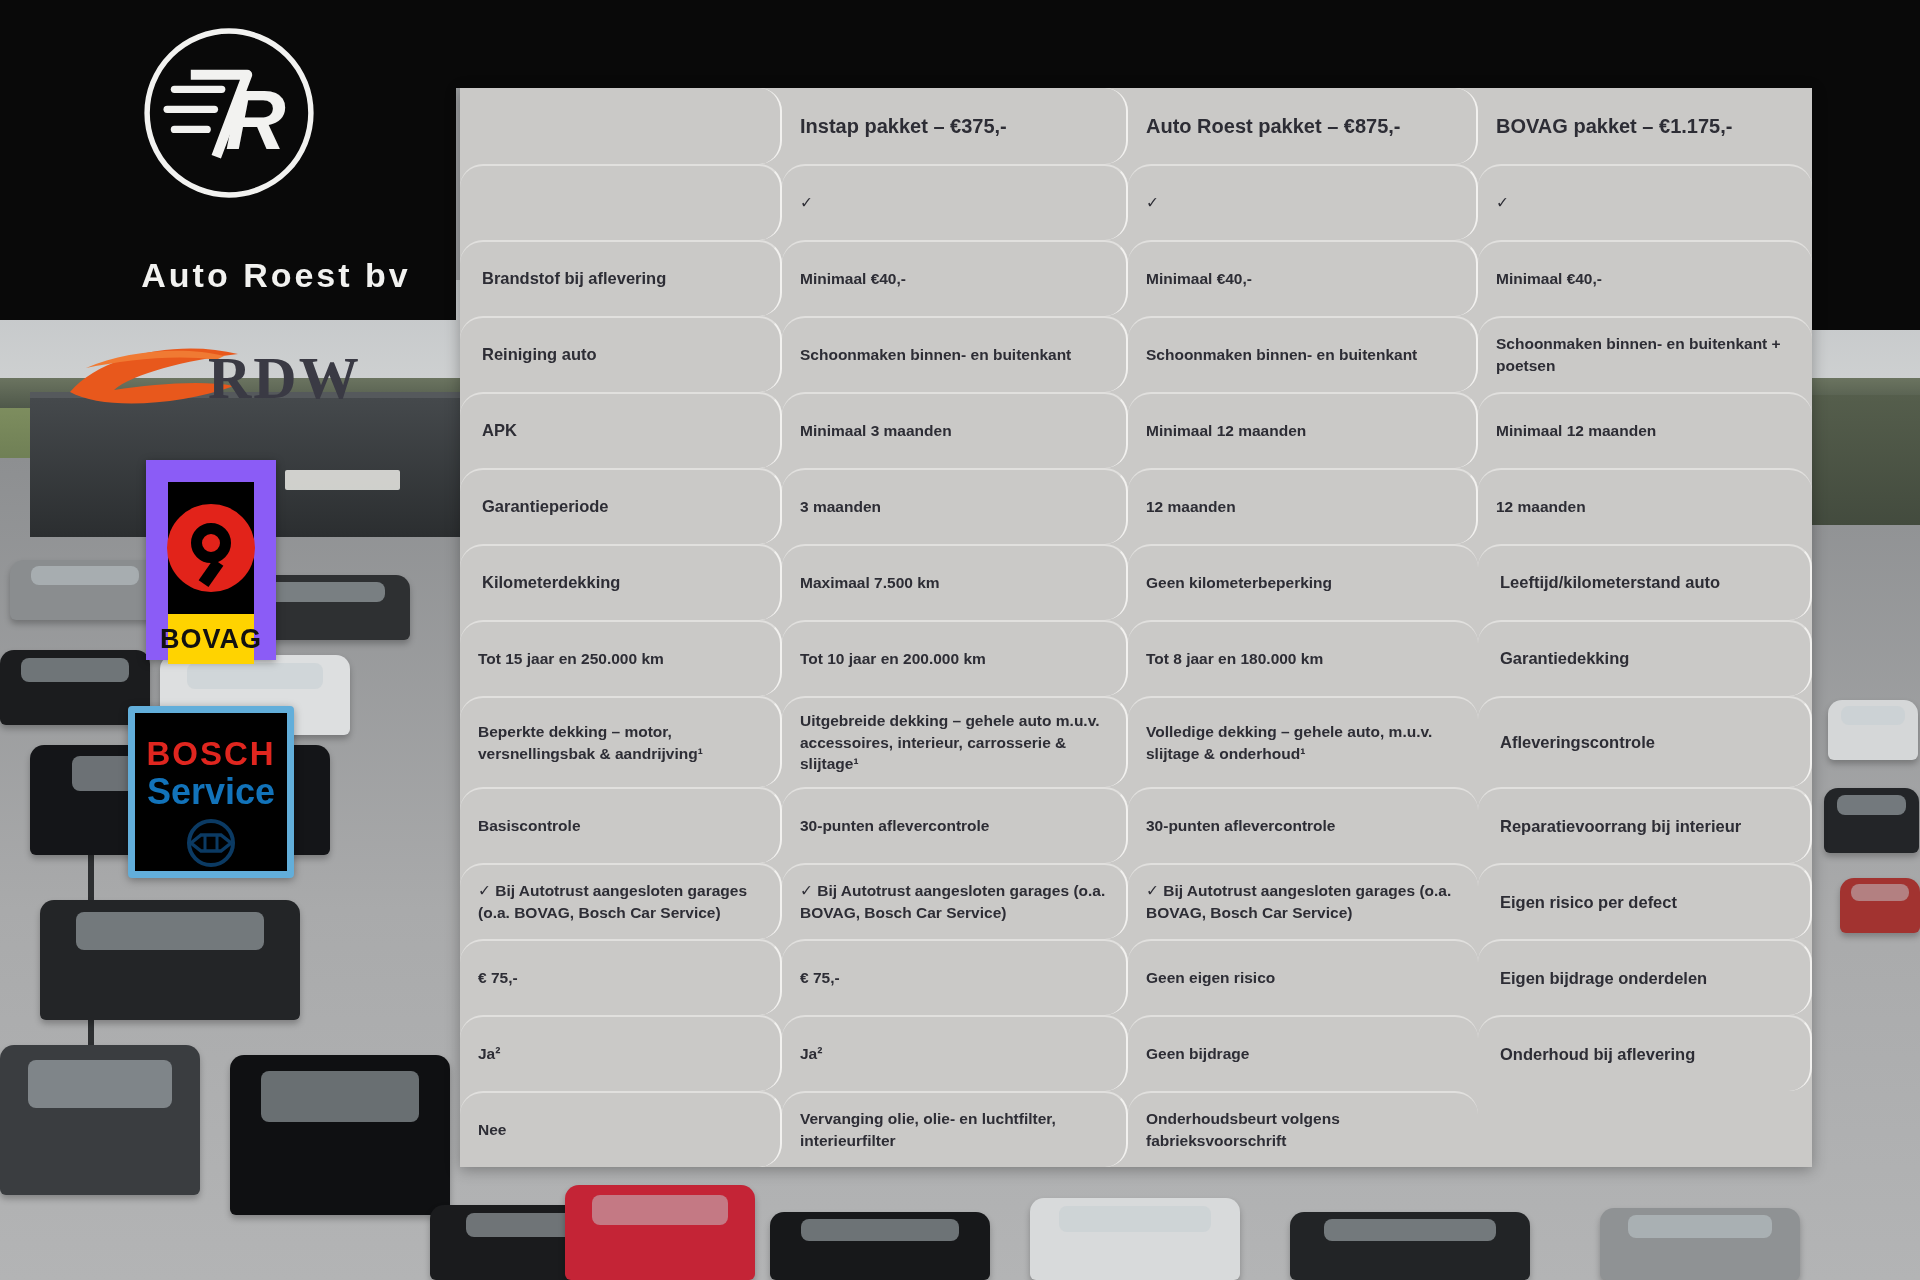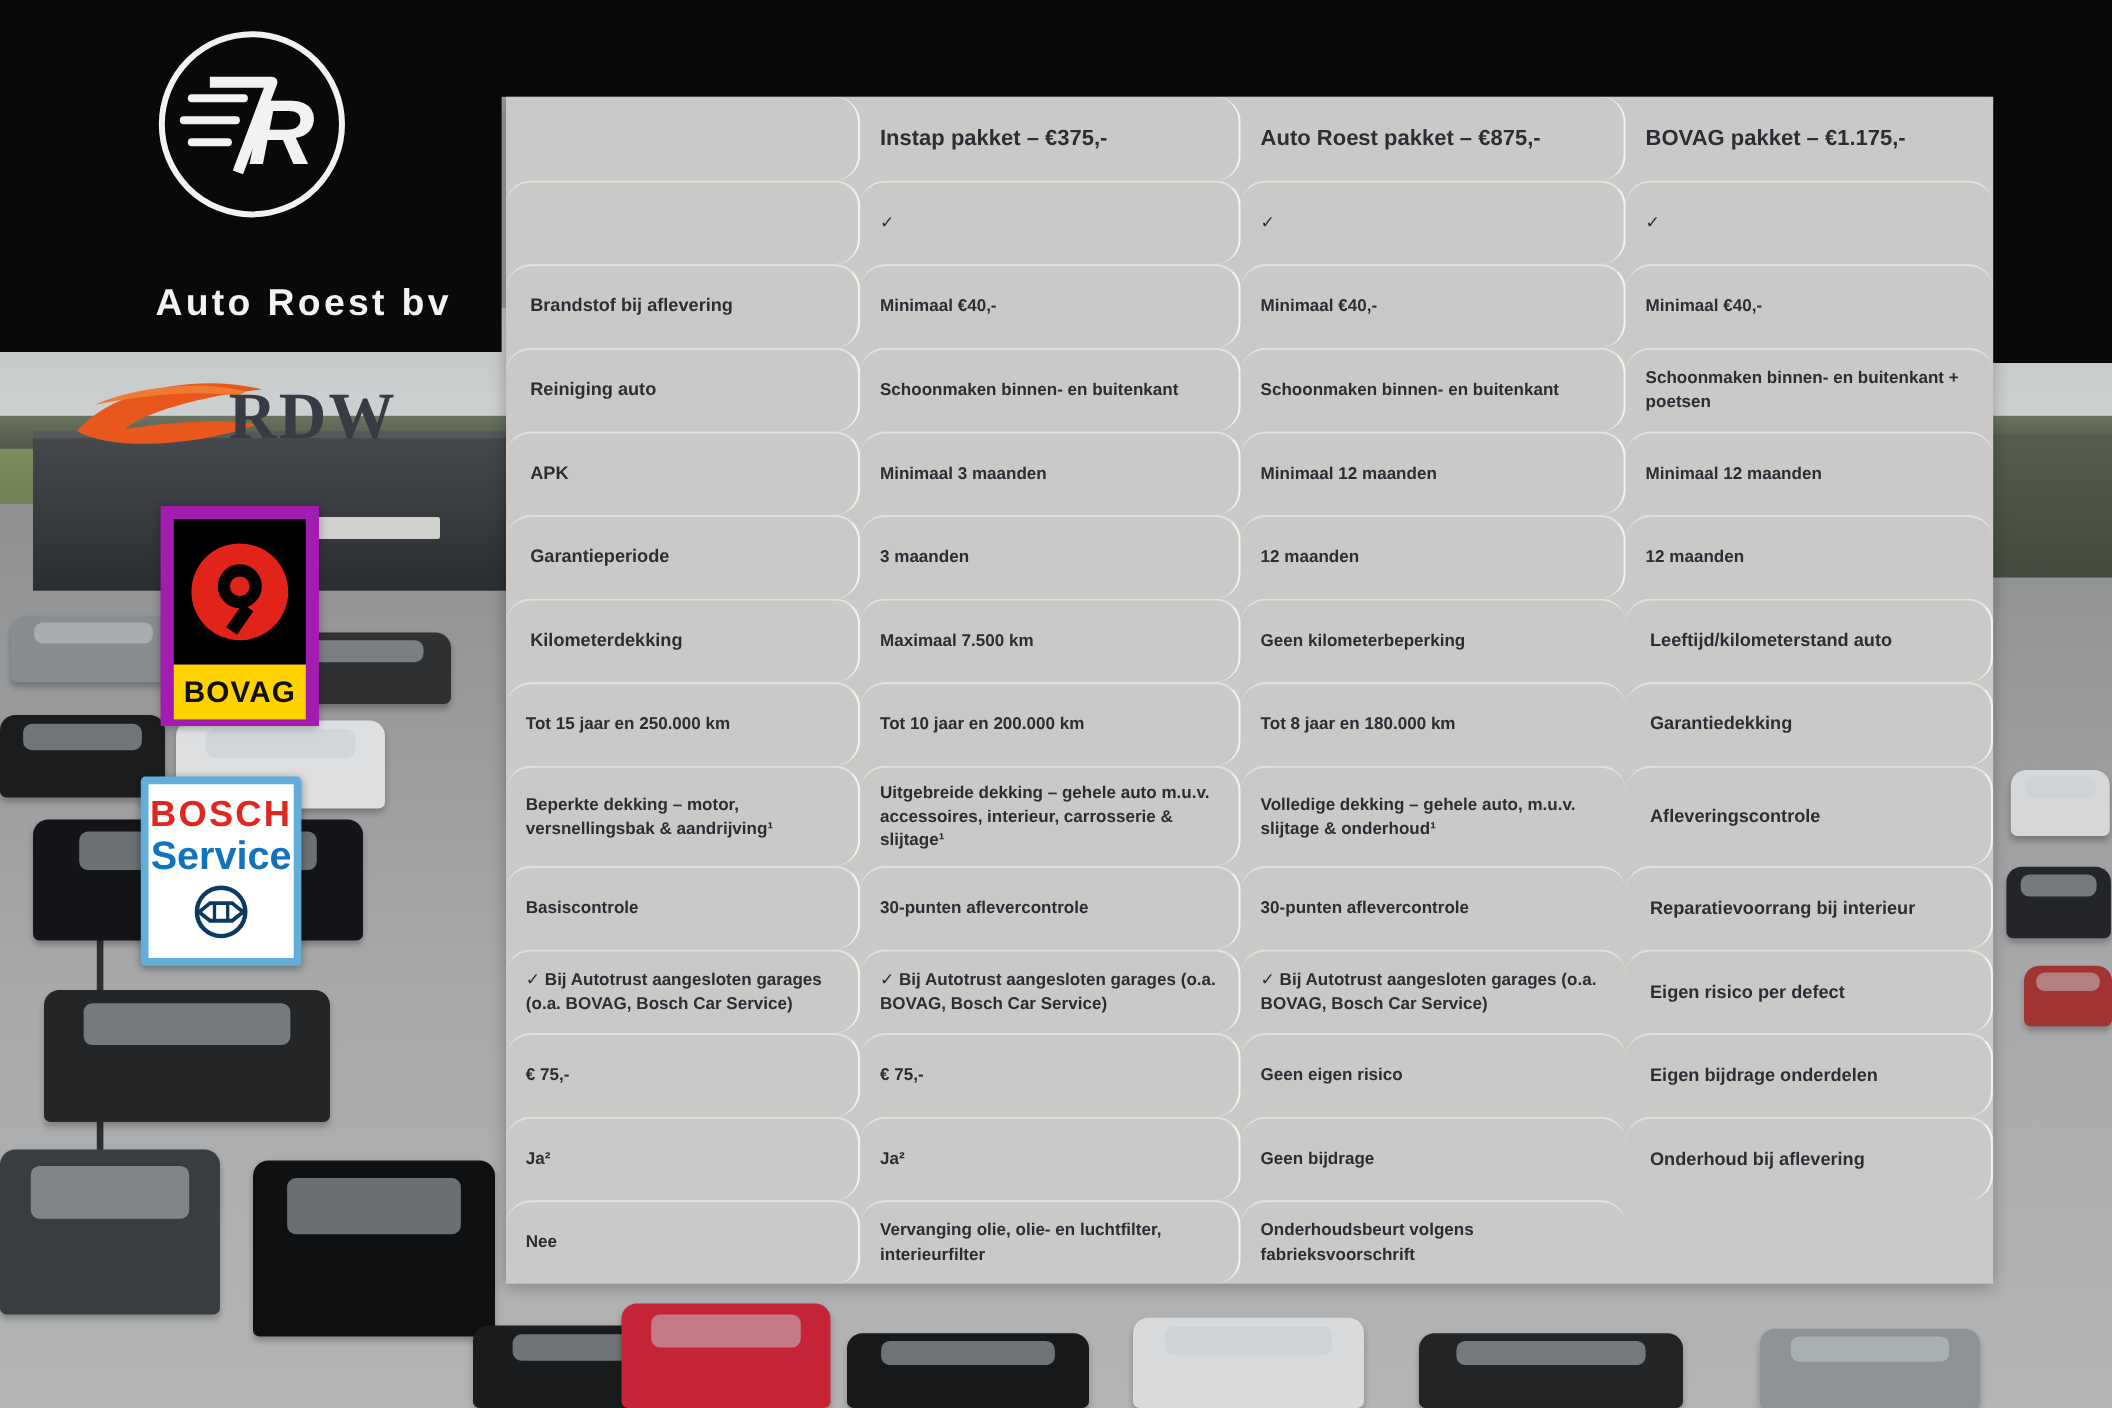--- a/index.html
+++ b/index.html
@@ -27,32 +27,32 @@
   .logo-mark { position:absolute; left:138px; top:22px; width:182px; height:182px; }
   .company-name { position:absolute; left:0; top:256px; width:456px; text-align:center;
                   color:#f2f2f0; font-size:34px; font-weight:bold; letter-spacing:3px;margin-left:48px; }
 
   
   .rdw { position:absolute; left:66px; top:330px; width:280px; height:100px; }
   .rdw-text { position:absolute; left:142px; top:14px; font-family:"Liberation Serif","DejaVu Serif",serif;
               font-weight:bold; font-size:60px; color:#3a3a44; letter-spacing:2px; }
   .rdw-swoosh { position:absolute; left:0; top:4px; }
 
-  .bovag { position:absolute; left:146px; top:460px; width:144px; height:200px; background:#a21caf; padding:12px; box-shadow:0 2px 8px rgba(0,0,0,.35); }
+  .bovag { position:absolute; left:146px; top:460px; width:130px; height:200px; background:#8b5cf6; padding:22px; box-shadow:0 2px 8px rgba(0,0,0,.35); }
   .bovag-black { position:relative; width:100%; height:132px; background:#000; }
   .bovag-circle { position:absolute; left:50%; top:50%; width:88px; height:88px; transform:translate(-50%,-50%);
                   background:#e2231a; border-radius:50%; }
   .bovag-ring { position:absolute; left:50%; top:44%; width:40px; height:40px; transform:translate(-50%,-50%);
                 border:11px solid #000; border-radius:50%; }
   .bovag-tail { position:absolute; left:50%; bottom:6px; width:12px; height:26px; background:#000; transform:translate(-6px,0) rotate(35deg); }
   .bovag-yellow { width:100%; height:50px; background:#ffd300; display:flex; align-items:center; justify-content:center;
                   font-weight:bold; font-size:27px; color:#111; letter-spacing:1px; }
 
-  .bosch { position:absolute; left:128px; top:706px; width:146px; height:172px; background:#ffffff;
-           border:7px solid #62aeda; border-radius:4px; text-align:center; padding-top:10px; box-shadow:0 2px 8px rgba(0,0,0,.35); }
+  .bosch { position:absolute; left:128px; top:706px; width:166px; height:172px; background:#000000;
+           border:7px solid #62aeda; border-radius:4px; text-align:center; padding-top:24px; box-shadow:0 2px 8px rgba(0,0,0,.35); }
   .bosch-word { color:#e0261f; font-weight:bold; font-size:33px; letter-spacing:2px; line-height:1.05; }
   .bosch-service { color:#1273ba; font-weight:bold; font-size:36px; line-height:1.1; }
   .bosch-symbol { margin-top:6px; }
 
   
   .table { position:absolute; left:460px; top:88px; width:1352px; background:#cac9c7;
            display:grid; grid-template-columns:322px 346px 350px 334px; grid-auto-rows:minmax(76px,auto);
            box-shadow:0 3px 14px rgba(0,0,0,.3); }
   .cell { display:flex; align-items:center; padding:12px 18px; color:#2d2d35; font-weight:bold;
           font-size:15.5px; line-height:1.4; border-top:2px solid #e1e0de; border-right:2px solid #f2f1ef;border-radius:23px; }

